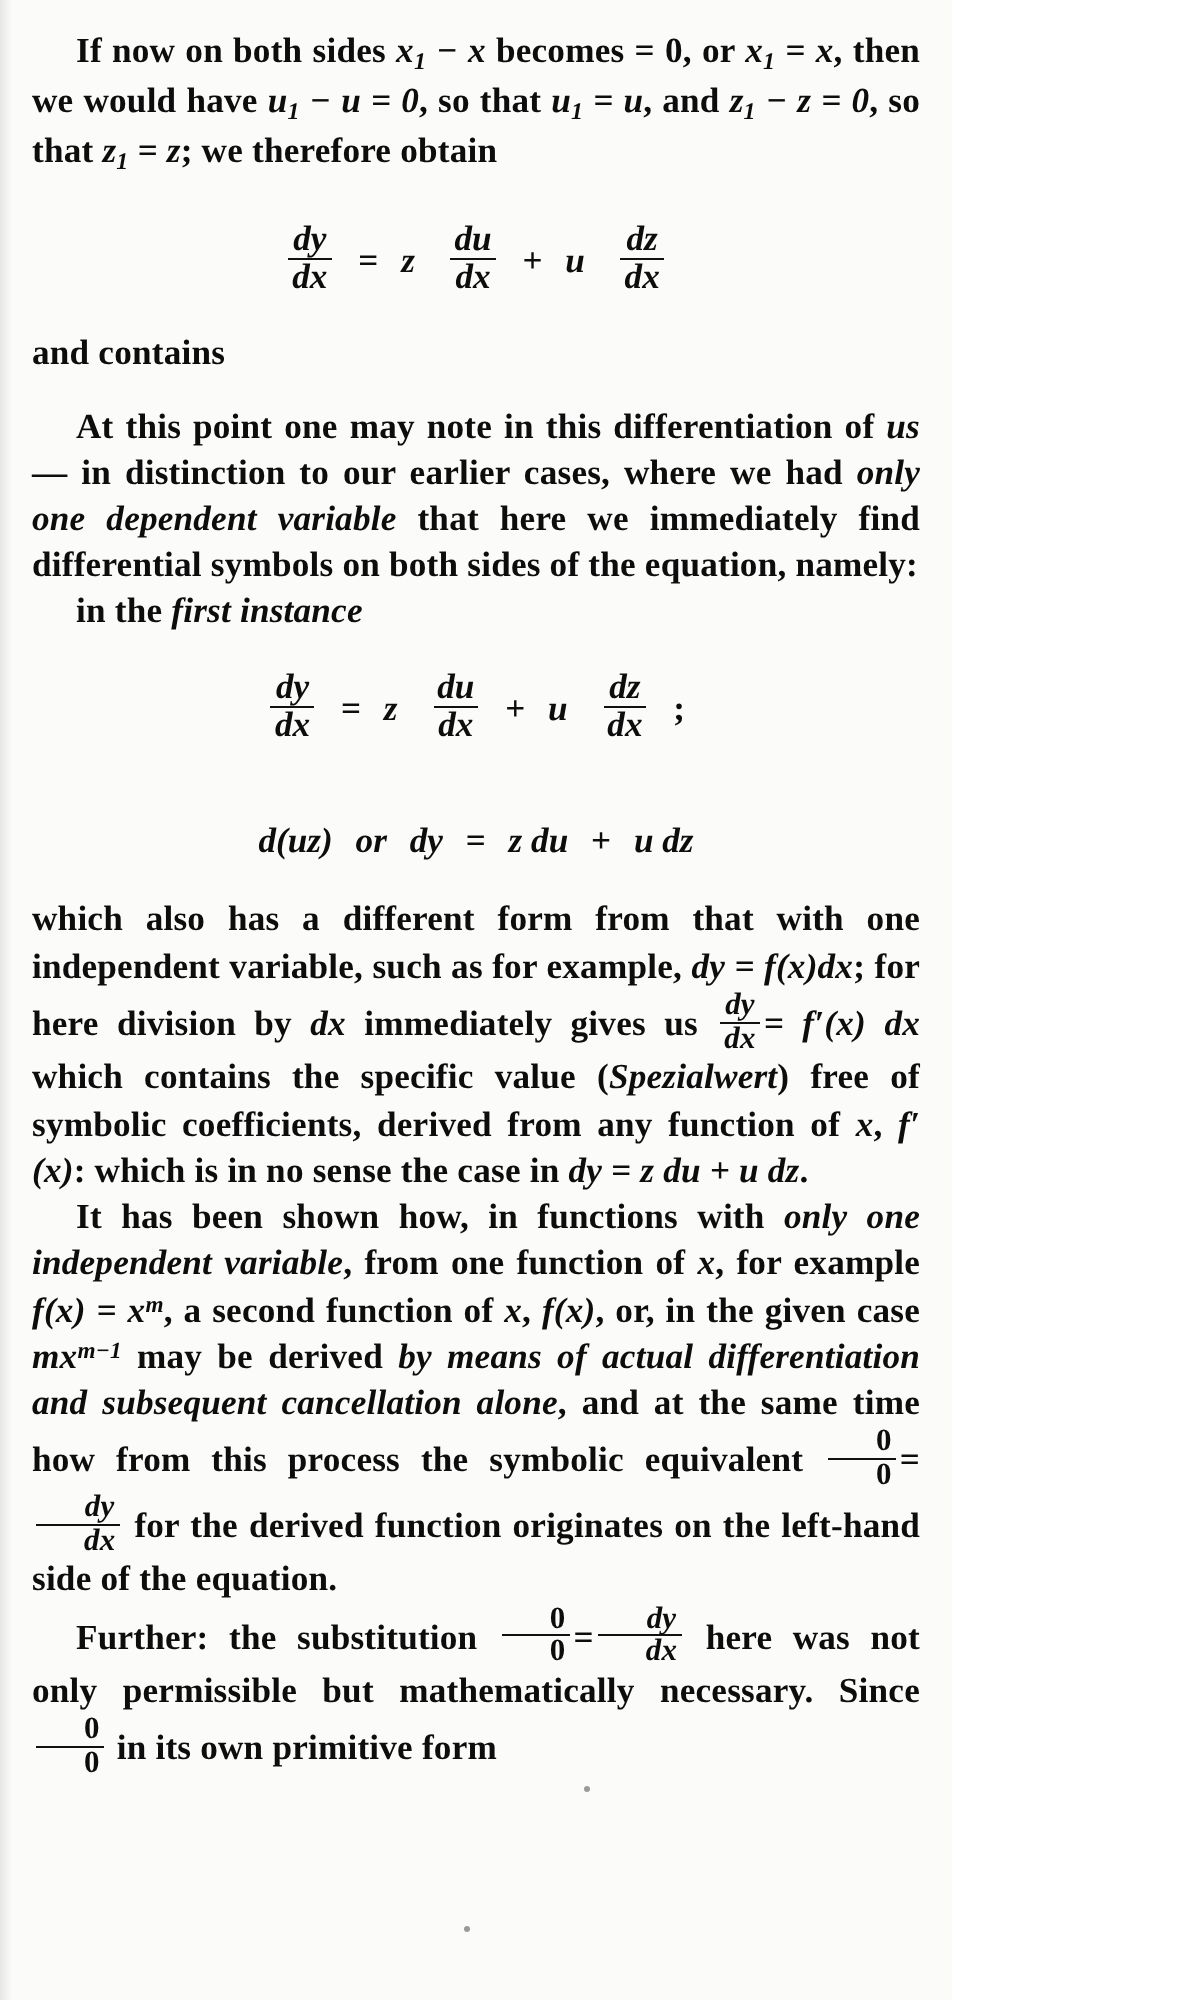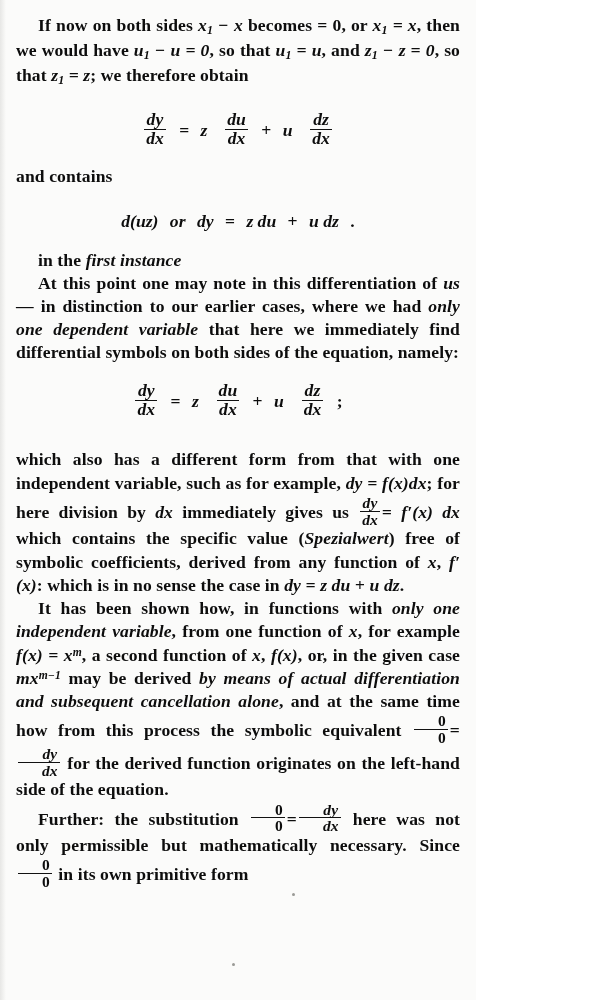--- a/index.html
+++ b/index.html
@@ -133,66 +133,65 @@
         <span class="den">dx</span>
       </span>
     </div>
 
     <div class="gap-s"></div>
 
     <p class="para">and contains</p>
 
     <div class="gap-m"></div>
 
+
+    <div class="gap-s"></div>
+
+    <p class="para indent"><span>At this point one may note in this differentiation of </span><span class="bi">us</span><span> — in distinction to our earlier cases, where we had </span><span class="bi">only one dependent variable</span><span> that here we immediately find differential symbols on both sides of the equation, namely:</span></p>
+
+    <p class="para indent"><span>in the </span><span class="bi">first instance</span></p>
+
+    <div class="gap-s"></div>
+
+    <div class="eq">
+      <span class="frac">
+        <span class="num">dy</span>
+        <span class="den">dx</span>
+      </span>
+      <span class="spacer-sm"></span><span>=</span><span class="spacer-sm"></span>
+      <span class="bi">z</span>
+      <span class="spacer-sm"></span>
+      <span class="frac">
+        <span class="num">du</span>
+        <span class="den">dx</span>
+      </span>
+      <span class="spacer-sm"></span><span>+</span><span class="spacer-sm"></span>
+      <span class="bi">u</span>
+      <span class="spacer-sm"></span>
+      <span class="frac">
+        <span class="num">dz</span>
+        <span class="den">dx</span>
+      </span>
+      <span class="spacer-sm"></span><span>;</span>
+    </div>
+
+    <div class="gap-s"></div>
+
+
+    <div class="gap-m"></div>
+
     <div class="eq">
       <span class="bi">d(uz)</span>
       <span class="spacer-sm"></span><span class="it">or</span><span class="spacer-sm"></span>
       <span class="bi">dy</span>
       <span class="spacer-sm"></span><span>=</span><span class="spacer-sm"></span>
       <span class="bi">z du</span>
       <span class="spacer-sm"></span><span>+</span><span class="spacer-sm"></span>
       <span class="bi">u dz</span>
-      <span class="spacer-sm"></span><span>.</span>
     </div>
-
-    <div class="gap-s"></div>
-
-    <p class="para indent"><span>in the </span><span class="bi">first instance</span></p>
-
-    <p class="para indent"><span>At this point one may note in this differentiation of </span><span class="bi">us</span><span> — in distinction to our earlier cases, where we had </span><span class="bi">only one dependent variable</span><span> that here we immediately find differential symbols on both sides of the equation, namely:</span></p>
-
-    <div class="gap-s"></div>
-
-    <div class="eq">
-      <span class="frac">
-        <span class="num">dy</span>
-        <span class="den">dx</span>
-      </span>
-      <span class="spacer-sm"></span><span>=</span><span class="spacer-sm"></span>
-      <span class="bi">z</span>
-      <span class="spacer-sm"></span>
-      <span class="frac">
-        <span class="num">du</span>
-        <span class="den">dx</span>
-      </span>
-      <span class="spacer-sm"></span><span>+</span><span class="spacer-sm"></span>
-      <span class="bi">u</span>
-      <span class="spacer-sm"></span>
-      <span class="frac">
-        <span class="num">dz</span>
-        <span class="den">dx</span>
-      </span>
-      <span class="spacer-sm"></span><span>;</span>
-    </div>
-
-    <div class="gap-s"></div>
-
-
-    <div class="gap-m"></div>
-
 
     <div class="gap-s"></div>
 
     <p class="para"><span>which also has a different form from that with one independent variable, such as for example, </span><span class="bi">dy = f(x)dx</span><span>; for here division by </span><span class="bi">dx</span><span> immediately gives us </span><span class="frac small"><span class="num">dy</span><span class="den">dx</span></span><span class="bi">= f′(x) dx</span><span> which contains the specific value (</span><span class="it">Spezialwert</span><span>) free of symbolic coefficients, derived from any function of </span><span class="bi">x</span>, <span class="bi">f′(x)</span><span>: which is in no sense the case in </span><span class="bi">dy = z du + u dz</span><span>.</span></p>
 
     <p class="para indent"><span>It has been shown how, in functions with </span><span class="bi">only one independent variable</span><span>, from one function of </span><span class="bi">x</span><span>, for example </span><span class="bi"><span>f(x) = x</span><span class="sup">m</span></span><span>, a second function of </span><span class="bi">x</span>, <span class="bi">f(x)</span><span>, or, in the given case </span><span class="bi"><span>mx</span><span class="sup">m−1</span></span><span> may be derived </span><span class="bi">by means of actual differentiation and subsequent cancellation alone</span><span>, and at the same time how from this process the symbolic equivalent </span><span class="frac small nonital"><span class="num">0</span><span class="den">0</span></span><span>=</span><span class="frac small"><span class="num">dy</span><span class="den">dx</span></span><span> for the derived function originates on the left-hand side of the equation.</span></p>
 
     <p class="para indent"><span>Further: the substitution </span><span class="frac small nonital"><span class="num">0</span><span class="den">0</span></span><span>=</span><span class="frac small"><span class="num">dy</span><span class="den">dx</span></span><span> here was not only permissible but mathematically necessary. Since </span><span class="frac small nonital"><span class="num">0</span><span class="den">0</span></span><span> in its own primitive form</span></p>
 
   </div>

